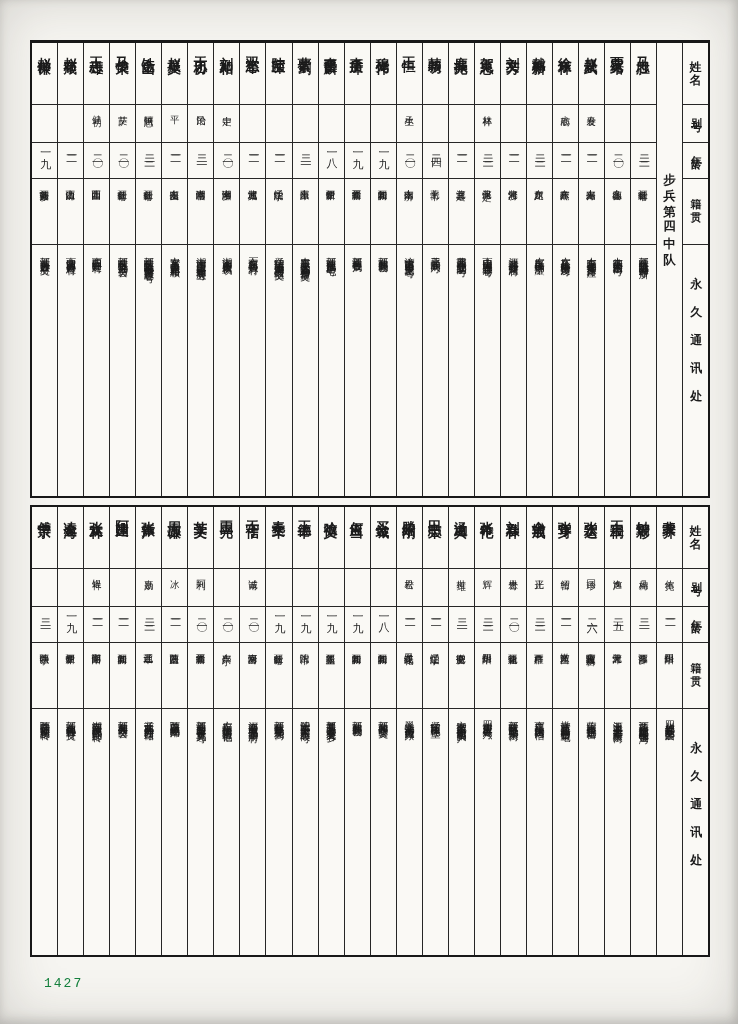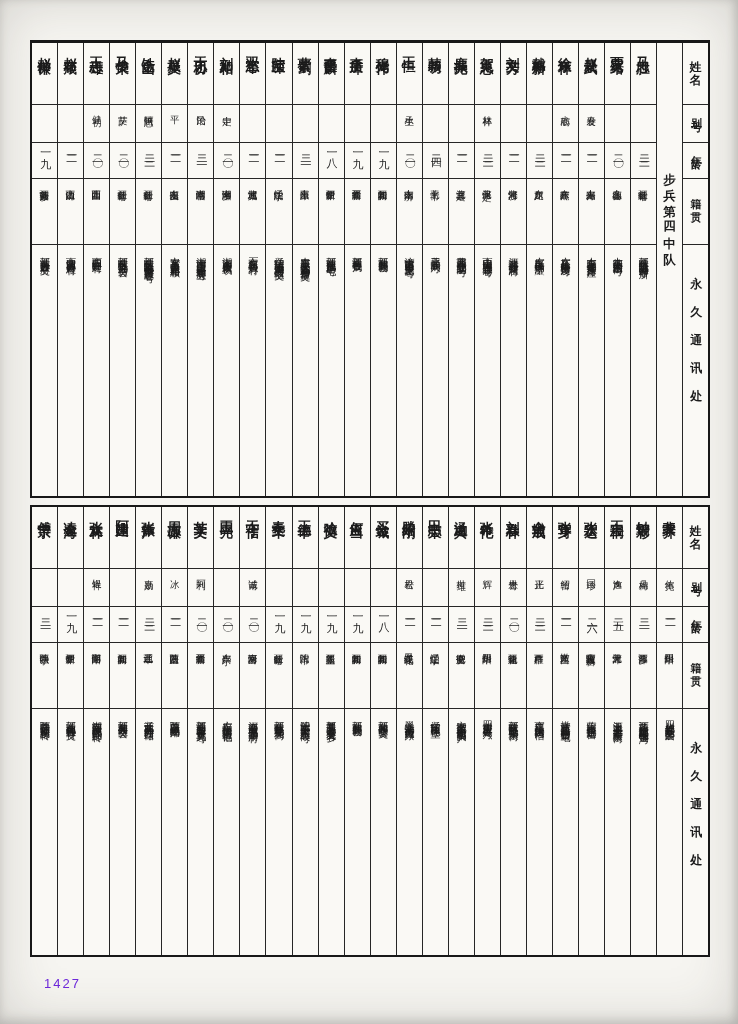--- a/index.html
+++ b/index.html
@@ -62,22 +62,22 @@
   .hdr .name-cell .v{font-size:12px;letter-spacing:12px;padding-top:8px;}
   .hdr .alias-cell .v{font-size:11px;letter-spacing:4px;padding-top:4px;}
   .hdr .age-cell .v{font-size:11px;letter-spacing:3px;padding-top:3px;}
   .hdr .origin-cell .v{font-size:11px;letter-spacing:14px;padding-top:10px;}
   .hdr .addr-cell .v{font-size:12px;letter-spacing:28px;padding-top:22px;}
   
   .unit-col .cell{height:100%;border-bottom:none;}
   .unit-col .v{font-size:12.5px;font-weight:bold;letter-spacing:16px;padding-top:120px;}
   .page-number{
     position:absolute;left:44px;top:976px;
-    font-family:Liberation Sans, sans-serif;
-    font-size:13px;letter-spacing:2px;color:#6d28d9;
+    font-family:Liberation Mono, monospace;
+    font-size:13px;letter-spacing:2px;color:#15803d;
   }
 </style>
 </head>
 <body>
 
 <div class="page">
   <div class="tables">
 
     <div class="roster top">
       <div class="col hdr">

